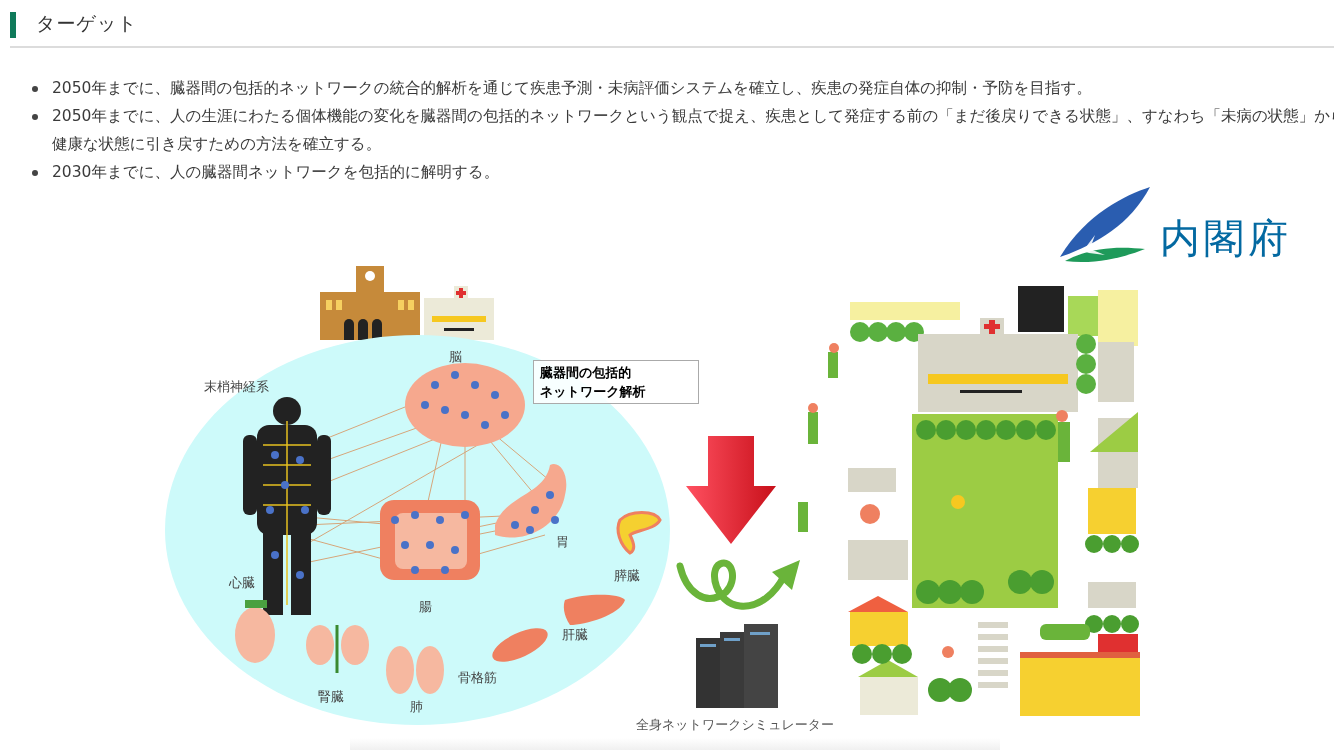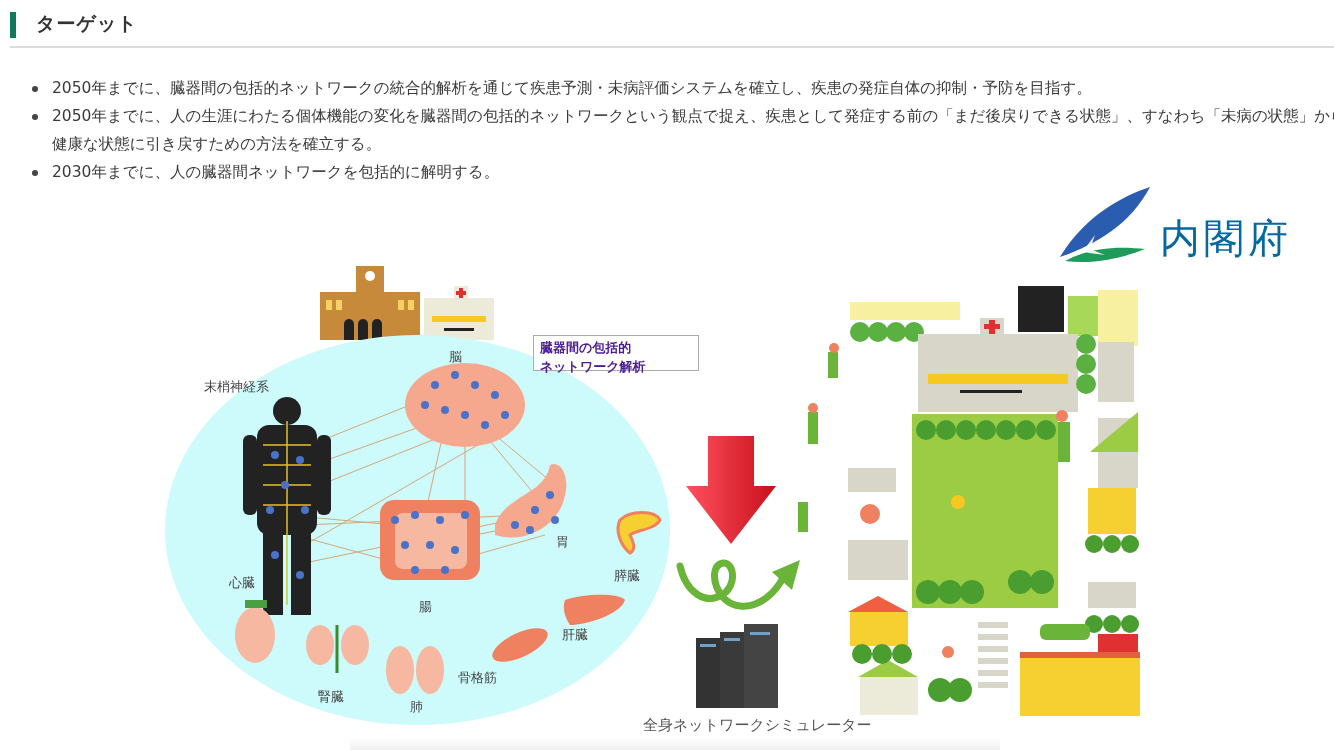--- a/index.html
+++ b/index.html
@@ -1,29 +1,29 @@
 <!DOCTYPE html>
 <html><head>
 <meta charset="utf-8">
 <style>
   html,body{margin:0;padding:0;background:#ffffff;}
   body{width:1334px;height:750px;position:relative;overflow:hidden;font-family:"DejaVu Sans","Liberation Sans",sans-serif;color:#333;}
   .header{position:absolute;left:10px;top:8px;width:1324px;height:34px;}
   .header-bar{position:absolute;left:0;top:4px;width:6px;height:26px;background:#0f7a5a;}
-  .header-title{position:absolute;left:26px;top:3px;font-size:19px;font-weight:bold;color:#333;letter-spacing:1px;}
+  .header-title{position:absolute;left:26px;top:3px;font-size:19px;font-weight:normal;color:#333;letter-spacing:1px;}
   .header-rule{position:absolute;left:0;top:38px;width:1324px;height:2px;background:#dcdcdc;}
   ul.targets{position:absolute;left:10px;top:58px;width:1320px;margin:16px;padding:0;list-style:none;}
   ul.targets li{position:relative;padding-left:26px;font-size:15.5px;line-height:28px;color:#3a3a3a;}
   ul.targets li::before{content:"";position:absolute;left:6px;top:12px;width:6px;height:6px;border-radius:50%;background:#444;}
   .bubble{position:absolute;left:165px;top:335px;width:505px;height:390px;border-radius:50%;background:#cdfafa;}
   .label{position:absolute;font-size:13px;color:#444;white-space:nowrap;}
-  .netbox{position:absolute;left:533px;top:335px;width:166px;height:36px;border:1px solid #aaa;background:rgba(255,255,255,0.85);font-size:13px;font-weight:bold;color:#4c1d95;line-height:19px;padding:2px 6px;box-sizing:border-box;}
+  .netbox{position:absolute;left:533px;top:360px;width:166px;height:44px;border:1px solid #aaa;background:rgba(255,255,255,0.85);font-size:13px;font-weight:bold;color:#000000;line-height:19px;padding:2px 6px;box-sizing:border-box;}
   .logo{position:absolute;left:1055px;top:185px;width:270px;height:80px;}
   .logo-text{position:absolute;left:105px;top:26px;font-size:40px;color:#0369a1;letter-spacing:4px;font-family:"DejaVu Sans",sans-serif;}
-  .sim-label{position:absolute;left:636px;top:716px;font-size:15px;color:#555;margin-left:7px;}
+  .sim-label{position:absolute;left:636px;top:716px;font-size:13px;color:#555;}
   .bottom-shadow{position:absolute;left:350px;top:738px;width:650px;height:12px;background:linear-gradient(#fff,#f0f0f0);}
 </style>
 </head>
 <body>
 
 <div class="header">
   <div class="header-bar"></div>
   <div class="header-title">ターゲット</div>
   <div class="header-rule"></div>
 </div>

